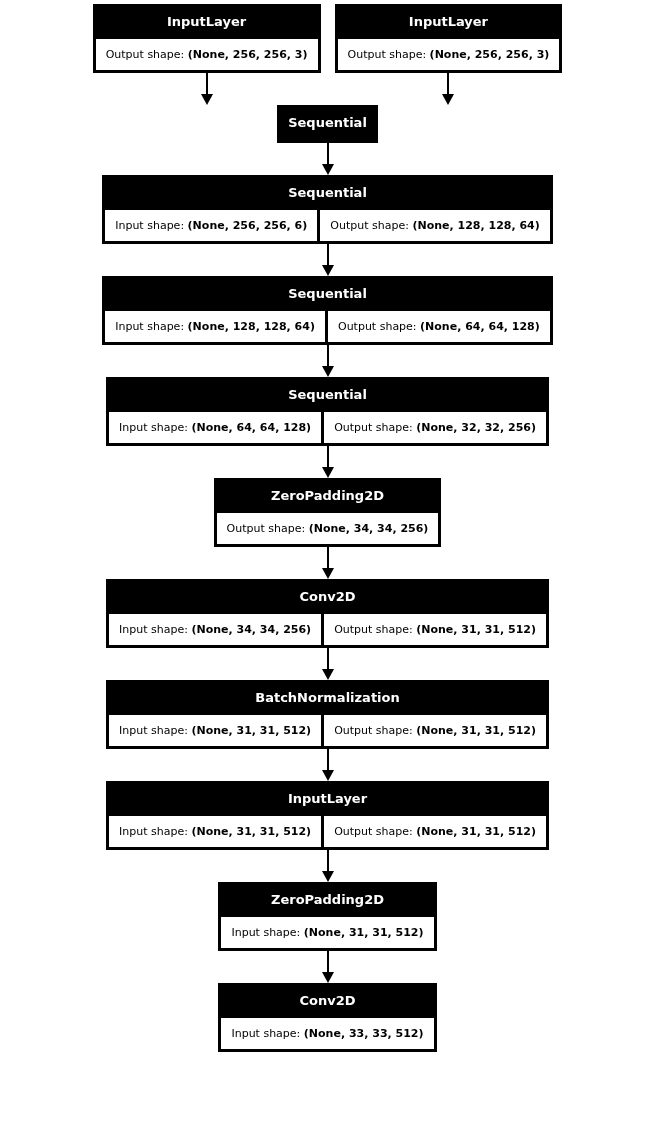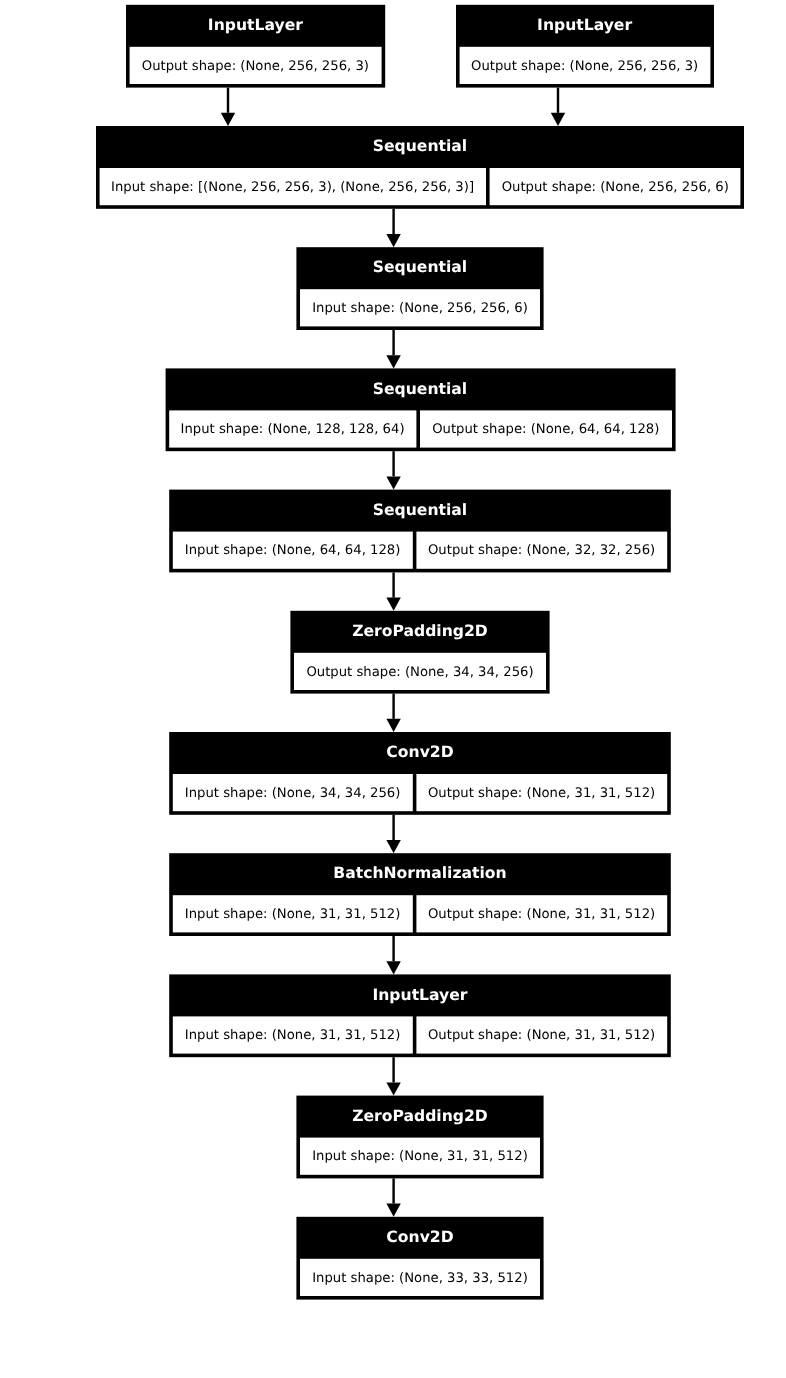--- a/index.html
+++ b/index.html
@@ -29,21 +29,20 @@
     display: flex;
     flex-direction: column;
     align-items: center;
   }
   .node {
     background: #000000;
     padding: 0 3px 3px 3px;
     display: flex;
     flex-direction: column;
     width: fit-content;
-    margin-left: 45px;
   }
   .node-title {
     color: #ffffff;
     font-weight: bold;
     font-size: 13px;
     text-align: center;
     padding: 10px 8px;
     white-space: nowrap;
   }
   .node-body {
@@ -52,21 +51,21 @@
   }
   .cell {
     background: #ffffff;
     color: #000000;
     font-size: 11px;
     padding: 9px 10px;
     white-space: nowrap;
     text-align: center;
     flex: 1 1 auto;
   }
-  .shape { font-weight: normal; }
+  .shape { font-weight: bold; }
   .arrow {
     display: flex;
     flex-direction: column;
     align-items: center;
     height: 32px;
   }
   .arrow-line {
     width: 2px;
     flex: 1 1 auto;
     background: #000000;
@@ -106,35 +105,32 @@
       </div>
       <div class="arrow">
         <div class="arrow-line"></div>
         <div class="arrow-head"></div>
       </div>
     </div>
   </div>
 
   <div class="node">
     <div class="node-title">Sequential</div>
-    <div class="node-body">
-      <div class="cell"><span class="lbl">Input shape: </span><span class="shape">[(None, 256, 256, 3), (None, 256, 256, 3)]</span></div>
-      <div class="cell"><span class="lbl">Output shape: </span><span class="shape">(None, 256, 256, 6)</span></div>
-    </div>
   </div>
 
   <div class="arrow">
     <div class="arrow-line"></div>
     <div class="arrow-head"></div>
   </div>
 
   <div class="node">
     <div class="node-title">Sequential</div>
     <div class="node-body">
       <div class="cell"><span class="lbl">Input shape: </span><span class="shape">(None, 256, 256, 6)</span></div>
+      <div class="cell"><span class="lbl">Output shape: </span><span class="shape">(None, 128, 128, 64)</span></div>
     </div>
   </div>
 
   <div class="arrow">
     <div class="arrow-line"></div>
     <div class="arrow-head"></div>
   </div>
 
   <div class="node">
     <div class="node-title">Sequential</div>

